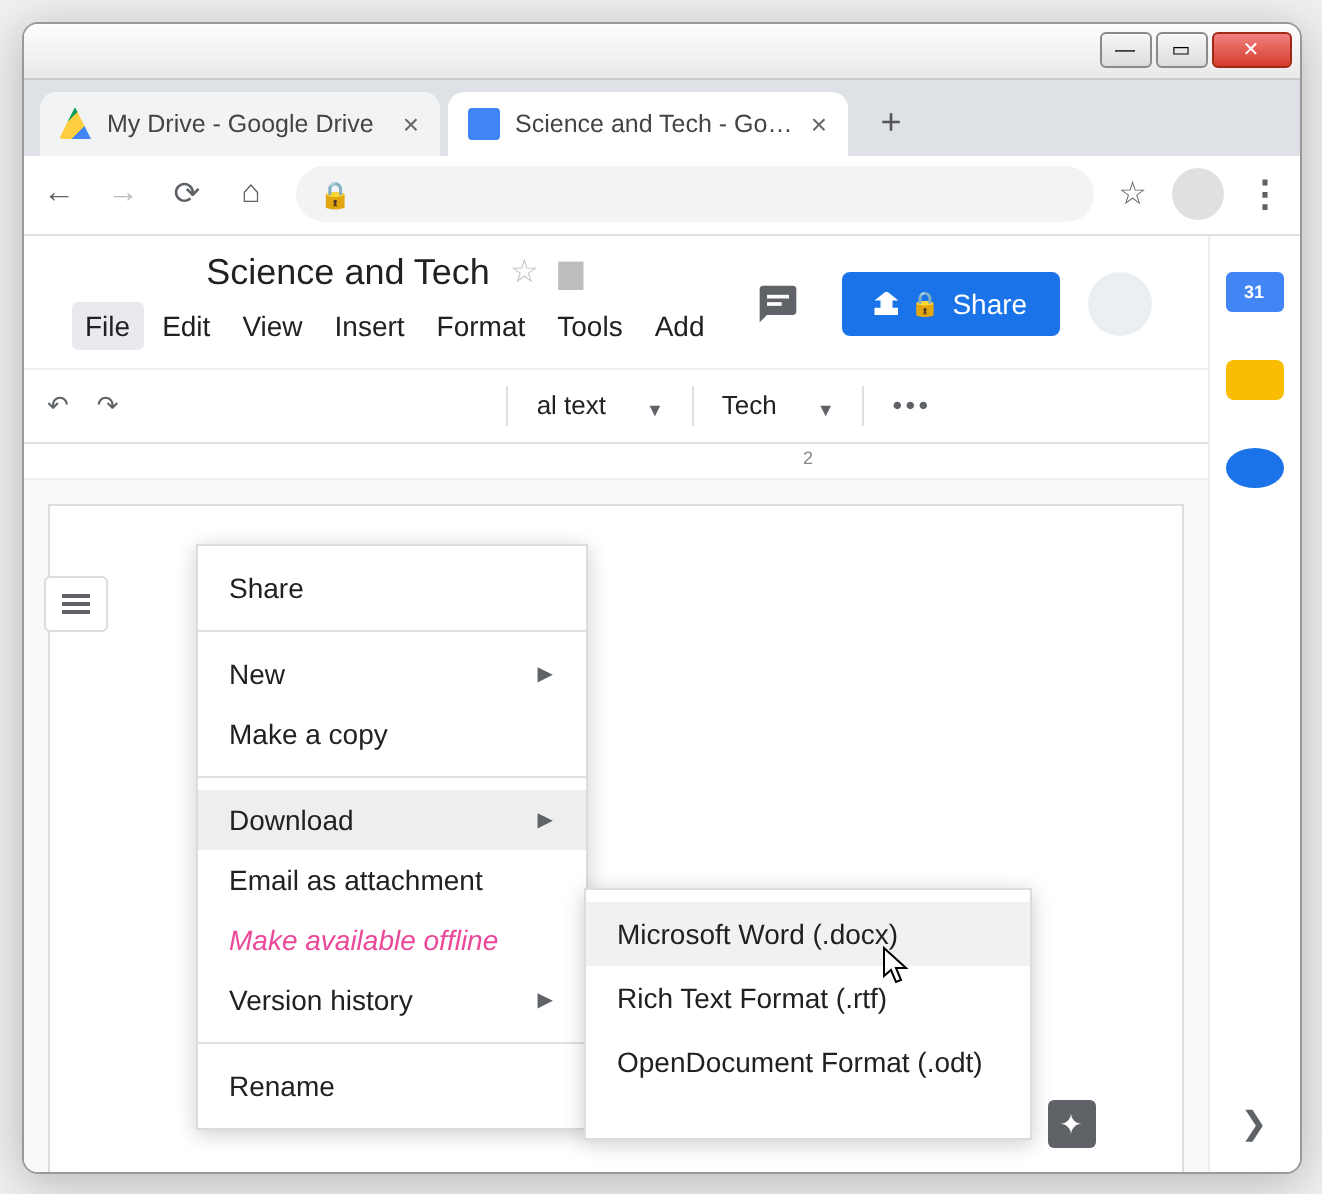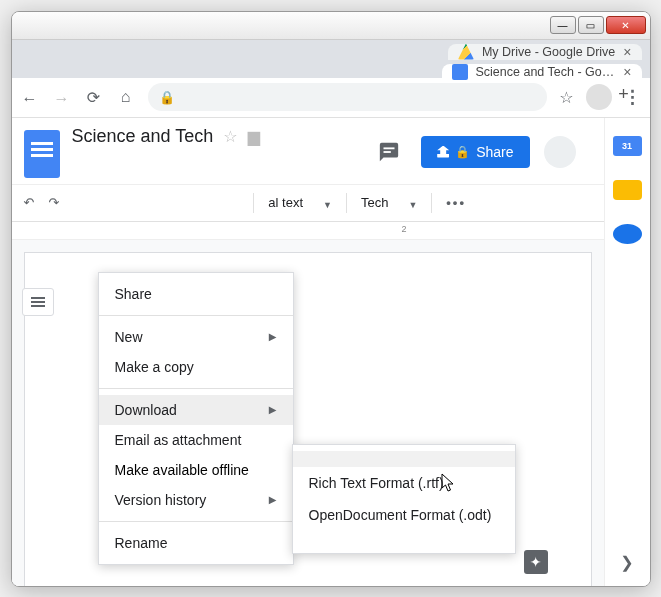--- a/index.html
+++ b/index.html
@@ -1,21 +1,21 @@
 <!DOCTYPE html>
 <html><head>
 <meta charset="utf-8">
 <style>
 * { margin: 0; padding: 0; box-sizing: border-box; font-family: Arial, sans-serif; }
 body { background: #f0f0f0; display: flex; align-items: center; justify-content: center; height: 597px; width: 661px; }
 .window { width: 640px; height: 576px; background: #fff; border: 1px solid #999; border-radius: 8px; box-shadow: 0 4px 24px rgba(0,0,0,.25); overflow: hidden; position: relative; }
 .titlebar { height: 28px; background: linear-gradient(#fdfdfd,#e9e9e9); border-bottom: 1px solid #ccc; display: flex; justify-content: flex-end; align-items: center; padding: 0 4px; gap: 2px; }
 .winbtn { width: 26px; height: 18px; border: 1px solid #8a8a8a; border-radius: 3px; display: flex; align-items: center; justify-content: center; font-size: 10px; background: linear-gradient(#f7f7f7,#dcdcdc); cursor: default; }
 .winbtn.close { background: linear-gradient(#f08080,#d43d2a); color: #fff; border-color: #a02818; width: 40px; }
-.tabstrip { height: 38px; background: #dee1e6; display: flex; align-items: flex-end; padding: 4px 8px 0; gap: 4px; flex-direction: column; }
+.tabstrip { height: 38px; background: #dee1e6; display: flex; align-items: flex-end; padding: 4px 8px 0; gap: 4px; }
 .btab { height: 32px; border-radius: 8px 8px 0 0; display: flex; align-items: center; padding: 0 10px; gap: 8px; font-size: 12.5px; color: #444; max-width: 200px; flex: 1; position: relative; }
 .btab.bg { background: #f1f3f4; }
 .btab.active { background: #fff; }
 .btab .fav { width: 16px; height: 16px; border-radius: 2px; flex-shrink: 0; }
 .btab .title { white-space: nowrap; overflow: hidden; text-overflow: ellipsis; flex: 1; }
 .btab .x { color: #666; font-size: 14px; cursor: pointer; }
 .newtab { width: 28px; height: 28px; border-radius: 50%; display: flex; align-items: center; justify-content: center; color: #555; font-size: 18px; margin: 0 4px 2px; }
 .addrbar { height: 40px; background: #fff; border-bottom: 1px solid #e0e0e0; display: flex; align-items: center; padding: 0 8px; gap: 12px; }
 .navbtn { color: #5f6368; width: 20px; text-align: center; cursor: pointer; }
 .navbtn.dis { color: #bdbdbd; }
@@ -24,21 +24,21 @@
 .star { color: #5f6368; font-size: 16px; }
 .profile { width: 26px; height: 26px; border-radius: 50%; background: #e0e0e0; }
 .dots { color: #5f6368; font-size: 18px; font-weight: bold; }
 
 .docs { position: relative; height: calc(100% - 106px); background: #fff; display: flex; }
 .docsmain { flex: 1; position: relative; overflow: hidden; }
 .docheader { display: flex; align-items: flex-start; padding: 8px 12px 0; gap: 12px; }
 .doclogo { width: 36px; height: 48px; background: #4285f4; border-radius: 3px; position: relative; margin-top: 4px; }
 .doclogo::before { content:""; position:absolute; left: 7px; right: 7px; top: 12px; height: 3px; background: #fff; box-shadow: 0 6px 0 #fff, 0 12px 0 #fff; }
 .titlearea { flex: 1; }
-.docname { font-size: 18px; color: #202124; display: flex; align-items: center; gap: 10px; }
+.docname { font-size: 18px; color: #202124; display: flex; align-items: center; gap: 10px; justify-content: center; }
 .staricon { color: #bdbdbd; font-size: 16px; }
 .foldericon { color: #bdbdbd; font-size: 16px; }
 .menubar { display: flex; gap: 2px; font-size: 14px; color: #202124; margin-top: 4px; }
 .menubar span { padding: 4px 7px; border-radius: 3px; cursor: pointer; }
 .menubar span.sel { background: #e8eaed; }
 .rightactions { display: flex; align-items: center; gap: 14px; padding: 8px 16px 0 0; }
 .commentbtn { width: 36px; height: 36px; display: flex; align-items: center; justify-content: center; color: #5f6368; }
 .sharebtn { background: #1a73e8; color: #fff; border-radius: 4px; padding: 8px 16px; font-size: 14px; font-weight: 500; display: flex; align-items: center; gap: 6px; }
 .sharebtn::before { content:""; width: 12px; height: 12px; background: #fff; clip-path: polygon(50% 0, 100% 40%, 75% 40%, 75% 70%, 100% 70%, 100% 100%, 0 100%, 0 70%, 25% 70%, 25% 40%, 0 40%); border-radius: 1px; background:#fff; }
 .sharebtn .lockmini { font-size: 12px; }
@@ -61,21 +61,21 @@
 .tasks { background: #1a73e8; border-radius: 50%; }
 .sidearrow { margin-top: auto; margin-bottom: 14px; color: #5f6368; }
 .sideplus { width: 24px; height: 24px; background: #5f6368; color: #fff; border-radius: 3px; display: flex; align-items: center; justify-content: center; font-size: 14px; position: absolute; bottom: 12px; right: 56px; }
 
 .outlinepanel { position: absolute; left: 10px; top: 170px; width: 32px; height: 28px; border: 1px solid #dadce0; border-radius: 3px; background: #fff; display: flex; align-items: center; justify-content: center; }
 .outlinepanel span { width: 14px; height: 2px; background: #5f6368; box-shadow: 0 -4px 0 #5f6368, 0 4px 0 #5f6368; }
 
 .menu { position: absolute; left: 86px; top: 154px; width: 196px; background: #fff; border: 1px solid #dadce0; box-shadow: 0 2px 10px rgba(0,0,0,.2); font-size: 14px; color: #202124; padding: 6px 0; z-index: 20; }
 .menu .item { padding: 7px 16px; display: flex; align-items: center; justify-content: space-between; cursor: pointer; white-space: nowrap; }
 .menu .item.highlight { background: #eeeeee; }
-.menu .item.disabled { color: #000000; }
+.menu .item.disabled { color: #ec4899; font-style: italic; }
 .menu .sep { height: 1px; background: #e0e0e0; margin: 6px 0; }
 .menu .short { color: #5f6368; font-size: 13px; }
 .menu .sub { font-size: 10px; color: #5f6368; }
 
 .submenu { position: absolute; left: 280px; top: 326px; width: 224px; background: #fff; border: 1px solid #dadce0; box-shadow: 0 2px 10px rgba(0,0,0,.2); font-size: 14px; color: #202124; padding: 6px 0; z-index: 21; }
 .submenu .item { padding: 8px 16px; cursor: pointer; position: relative; }
 .submenu .item.hl { background: #f1f1f1; }
 .cursor { position: absolute; pointer-events: none; font-size: 16px; color: #000; }
 
 svg { display: block; }
@@ -122,20 +122,29 @@
     <div class="docsmain">
 
       <div class="docheader">
         <div class="doclogo"></div>
         <div class="titlearea">
           <div class="docname">
             <span>Science and Tech</span>
             <span class="staricon">☆</span>
             <span class="foldericon">▆</span>
           </div>
+          <div class="menubar">
+            <span class="sel">File</span>
+            <span>Edit</span>
+            <span>View</span>
+            <span>Insert</span>
+            <span>Format</span>
+            <span>Tools</span>
+            <span>Add</span>
+          </div>
         </div>
         <div class="rightactions">
           <div class="commentbtn">
             <svg width="22" height="22" viewBox="0 0 24 24">
                 <path fill="#5f6368" d="M20 2H4a2 2 0 0 0-2 2v18l4-4h14a2 2 0 0 0 2-2V4a2 2 0 0 0-2-2z"></path>
                 <rect x="6" y="7" width="12" height="2" fill="#fff"></rect>
                 <rect x="6" y="11" width="8" height="2" fill="#fff"></rect>
               </svg>
           </div>
           <div class="sharebtn">
@@ -203,21 +212,21 @@
             <span class="sub">▶</span>
           </div>
         <div class="sep"></div>
         <div class="item">
             <span>Rename</span>
           </div>
 
       </div>
 
       <div class="submenu">
-        <div class="item hl">
+        <div class="item hl"><span>Microsoft Word (.docx)</span>
           <span class="cursor" style="left:148px;top:22px">
             <svg width="14" height="20" viewBox="0 0 14 20">
                 <path fill="#fff" stroke="#000" stroke-width="1" d="M1 1 L1 15 L4.5 12 L7 18 L9.5 17 L7 11 L12 11 Z"></path>
               </svg>
           </span>
         </div>
         <div class="item"><span>Rich Text Format (.rtf)</span></div>
         <div class="item"><span>OpenDocument Format (.odt)</span></div>
         <div class="item"></div>
 

